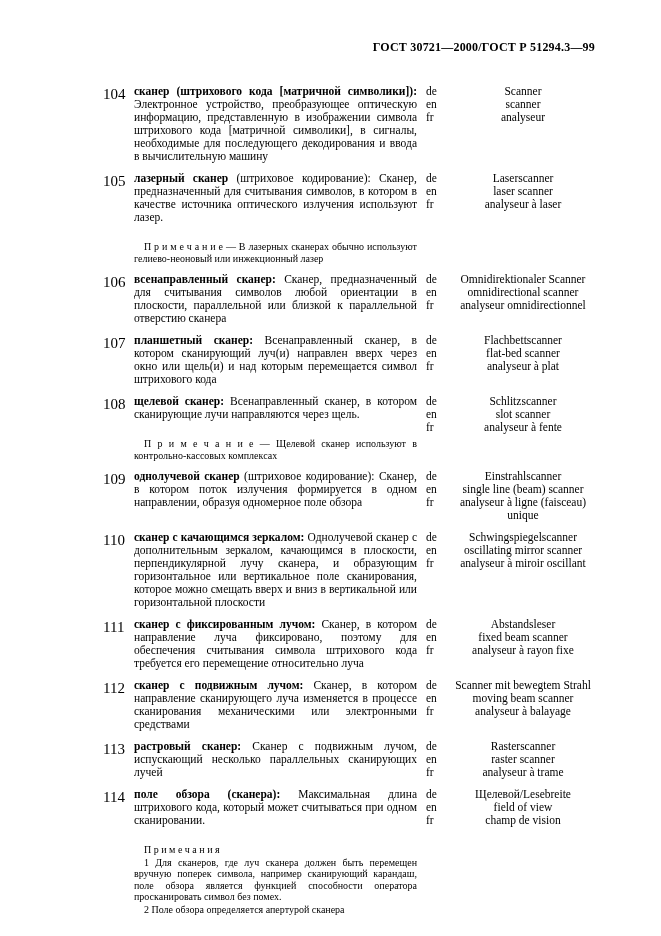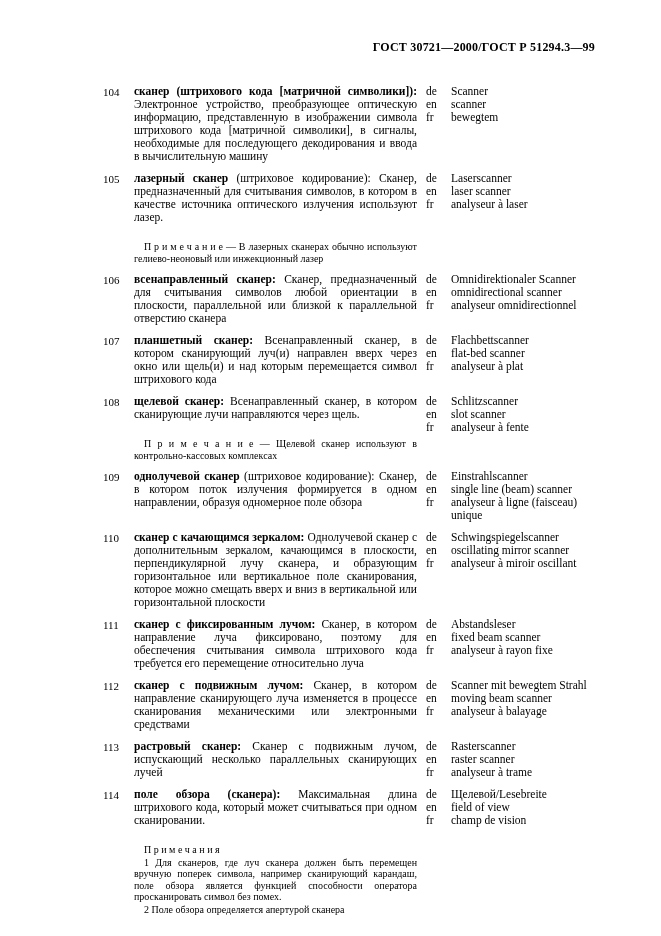--- a/index.html
+++ b/index.html
@@ -14,28 +14,28 @@
   }
   .page { padding: 40px 66px 0 103px; }
   .doc-header {
     text-align: right;
     font-weight: bold;
     font-size: 12px;
     margin-bottom: 30px;
     letter-spacing: 0.2px;
   }
   .entry { display: flex; margin-bottom: 9px; }
-  .col-num { width: 31px; flex: 0 0 31px; font-size: 11px; padding-top: 1px; }
+  .col-num { width: 31px; flex: 0 0 31px; font-size: 15px; padding-top: 1px; }
   .col-def { width: 283px; flex: 0 0 283px; margin-right: 9px; }
   .def { text-align: justify; line-height: 13px; }
   .term { font-weight: bold; }
   .col-tr { flex: 1 1 auto; line-height: 13px; }
   .tr-row { display: flex; font-family: Liberation Serif, serif; }
   .tr-lang { width: 25px; flex: 0 0 25px; }
-  .tr-text { flex: 1; }
+  .tr-text { flex: 1; text-align: center; }
   .note {
     font-size: 10px;
     line-height: 11.5px;
     text-align: justify;
     margin-top: 17px;
     text-indent: 10px;
   }
   .note + .note { margin-top: 1px; }
   .page-number {
     text-align: right;
@@ -60,21 +60,21 @@
           <div class="tr-row">
             <span class="tr-lang">de</span>
             <span class="tr-text">Scanner</span>
           </div>
           <div class="tr-row">
             <span class="tr-lang">en</span>
             <span class="tr-text">scanner</span>
           </div>
           <div class="tr-row">
             <span class="tr-lang">fr</span>
-            <span class="tr-text">bewegtem</span>
+            <span class="tr-text">analyseur</span>
           </div>
         </div>
   </div>
 
   <div class="entry">
     <div class="col-num">105</div>
     <div class="col-def">
       <p class="def"><b class="term">лазерный сканер</b><span class="qual"> (штриховое кодирование):</span><span class="deftext"> Сканер, предназначенный для считывания символов, в котором в качестве источника оптического излучения используют лазер.</span></p>
     <p class="note">П р и м е ч а н и е — В лазерных сканерах обычно используют гелиево-неоновый или инжекционный лазер</p>
         </div>

